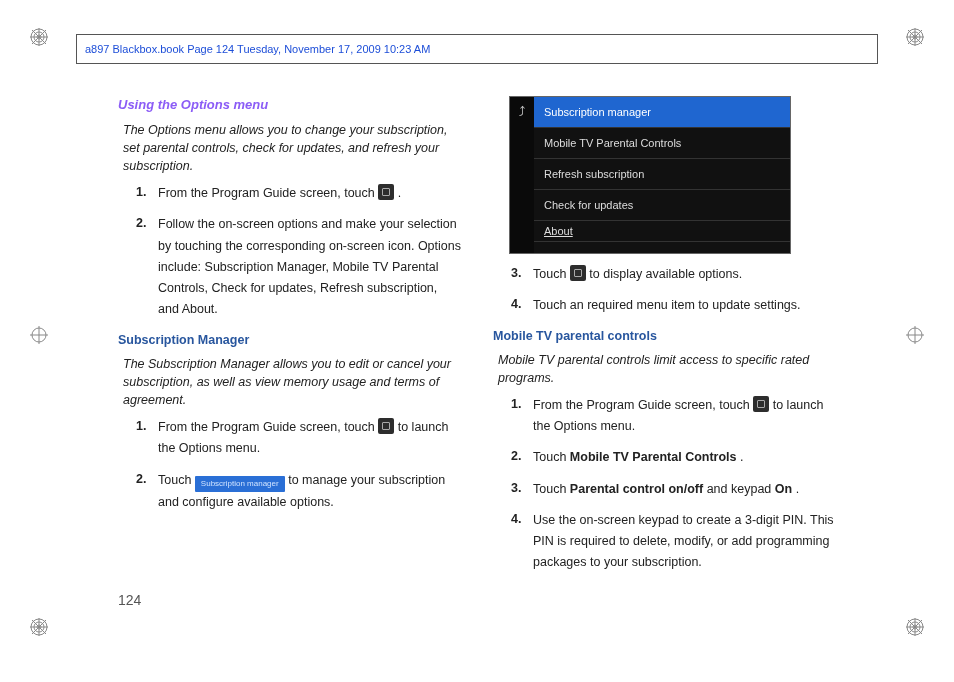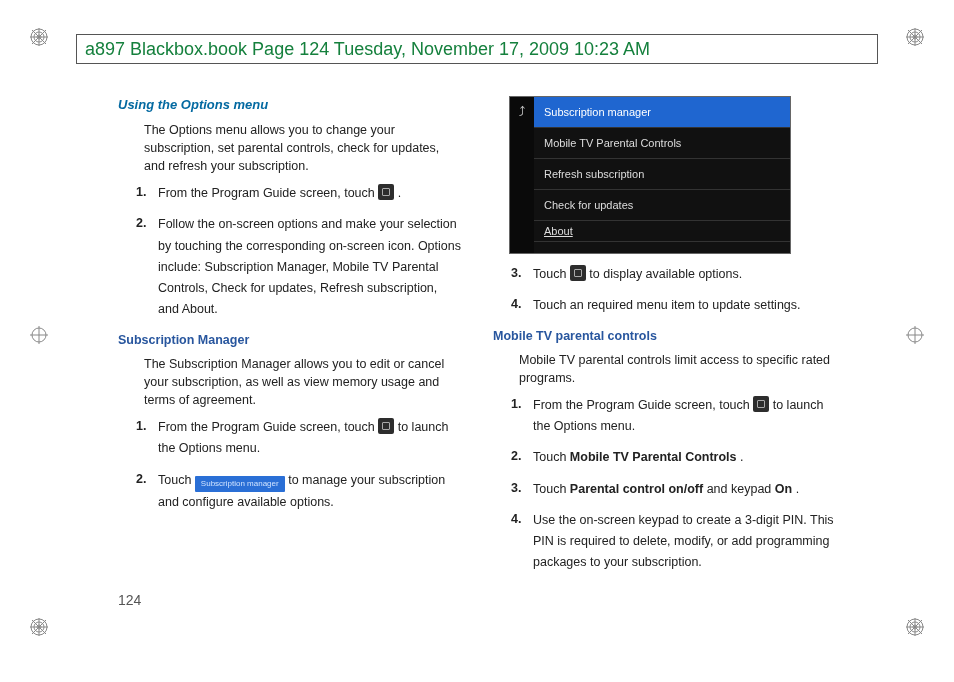--- a/index.html
+++ b/index.html
@@ -2,26 +2,26 @@
 <html><head>
 <meta charset="utf-8">
 <style>
   html,body{margin:0;padding:0;background:#fff;font-family:Arial,Helvetica,sans-serif;color:#222;}
   .page{position:relative;width:954px;height:682px;margin:0 auto;}
   
   .reg{position:absolute;width:18px;height:18px;}
   .reg circle{fill:none;stroke:#888;stroke-width:1;}
   .reg line{stroke:#888;stroke-width:1;}
   .top-rule{position:absolute;left:76px;right:76px;top:34px;height:28px;border:1px solid #555;}
-  .top-rule span{font-size:18px;color:#15803d;line-height:28px;padding-left:8px;}
+  .top-rule span{font-size:11px;color:#1d4ed8;line-height:28px;padding-left:8px;}
   .content{position:absolute;left:118px;top:96px;width:718px;height:520px;display:flex;gap:32px;}
   .col{flex:1;font-size:12.5px;line-height:1.45;color:#222;}
-  .h-blue{color:#0369a1;font-weight:bold;font-style:italic;font-size:13px;margin:0 0 6px 0;}
+  .h-blue{color:#8b5cf6;font-weight:bold;font-style:italic;font-size:13px;margin:0 0 6px 0;}
   .h-blue2{color:#28569e;font-weight:bold;font-size:12.5px;margin:10px 0 6px 0;}
-  .para{margin:2px 0 8px 26px;}
+  .para{margin:2px 0 8px 5px;font-style:italic;}
   ol.steps{list-style:none;margin:0 0 8px 0;padding:0 0 0 18px;}
   ol.steps li{display:flex;margin:4px 0 10px 0;}
   ol.steps li .num{font-weight:bold;width:22px;flex:none;}
   ol.steps li .txt{flex:1;line-height:1.7;}
   .icon-chip{display:inline-block;width:16px;height:16px;background:#2d2d2d;border-radius:2px;vertical-align:-3px;position:relative;}
   .icon-chip::after{content:"";position:absolute;inset:4px;border:1px solid #aaa;border-radius:1px;}
   .sub-btn{display:inline-block;height:14px;padding:1px 6px;background:#2a6fd6;color:#cfe3ff;font-size:8px;line-height:14px;border-radius:1px;vertical-align:-2px;}
   .bold{font-weight:bold;}
   .pagefoot{position:absolute;left:118px;bottom:74px;font-size:14px;color:#555;}
   

